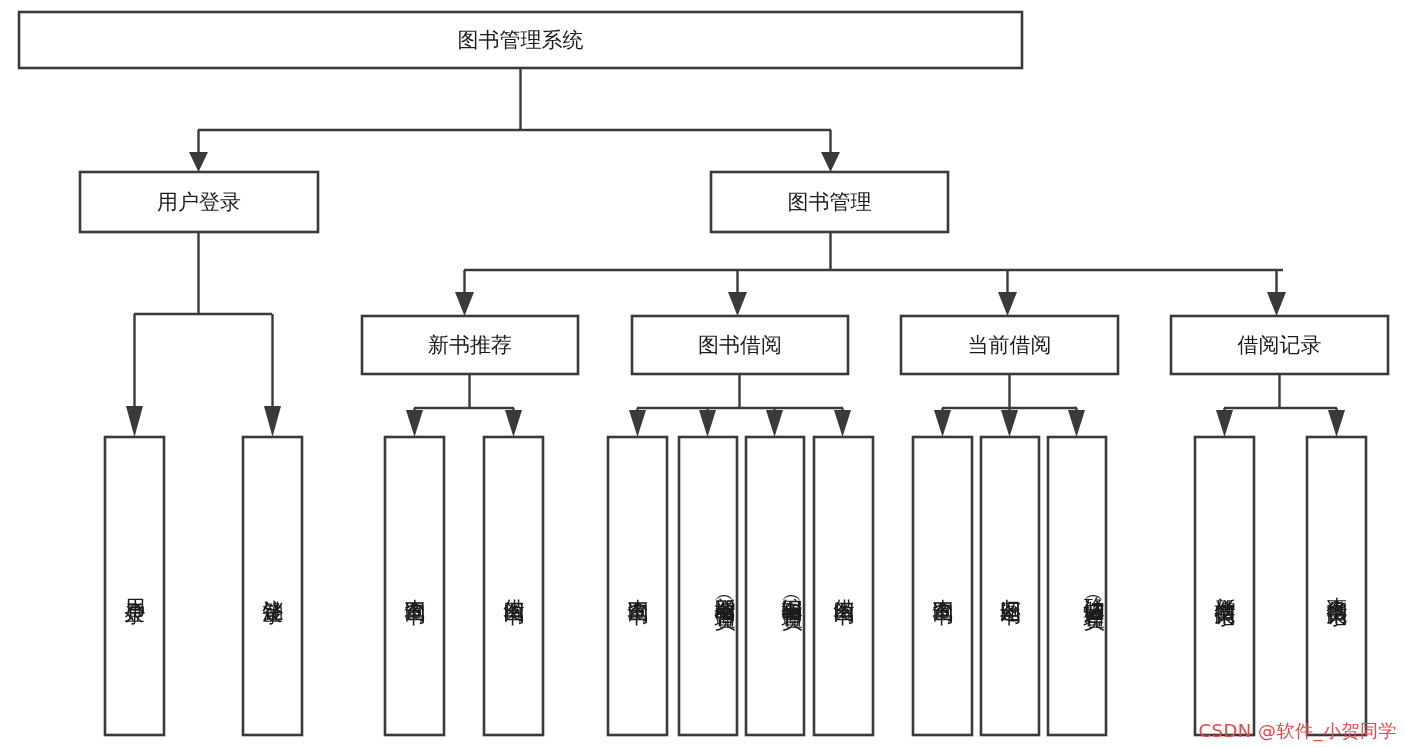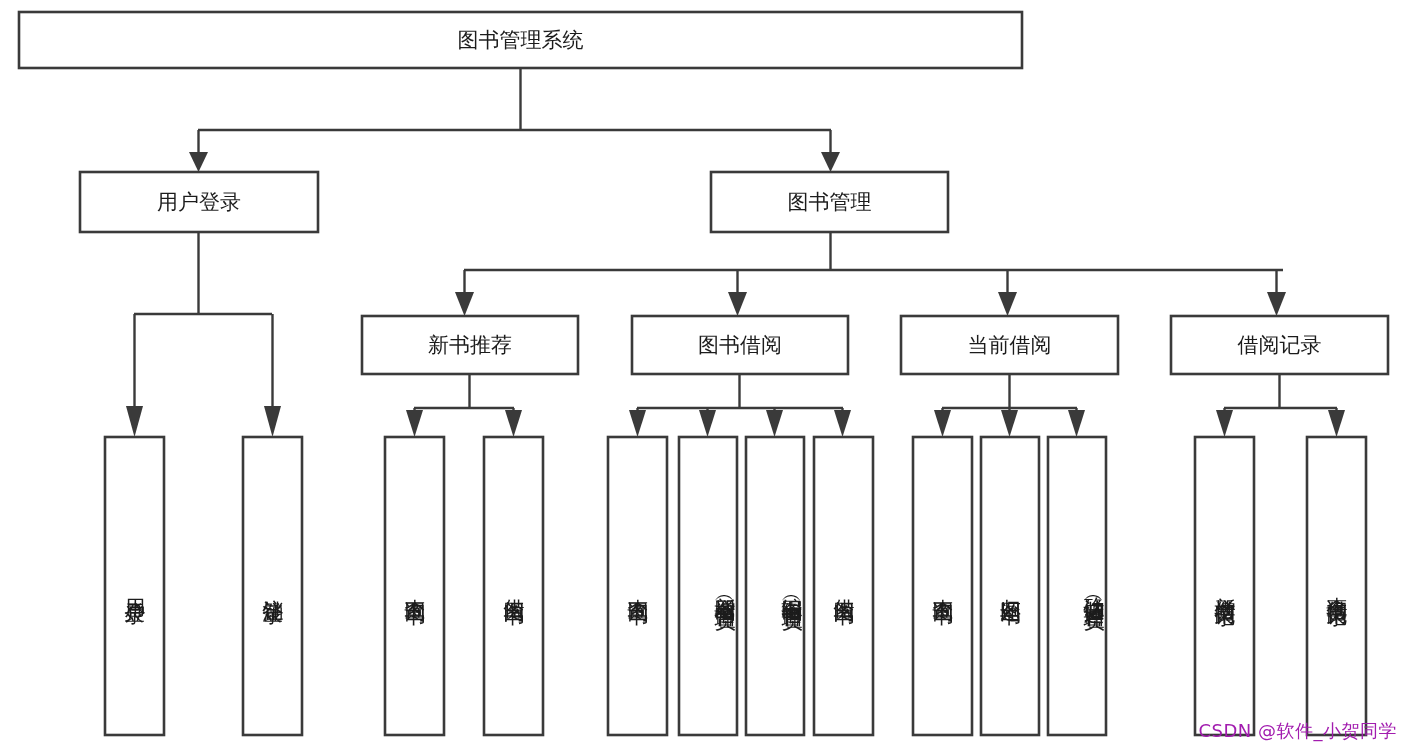--- a/index.html
+++ b/index.html
@@ -67,21 +67,21 @@
   }
   .leaf-label.center-v {
     align-items: center;
   }
   .watermark {
     position: absolute;
     right: 8px;
     bottom: 4px;
     font-family: "DejaVu Sans", "Liberation Sans", sans-serif;
     font-size: 18px;
-    color: #a21caf;
+    color: #ef4444;
     white-space: nowrap;
     letter-spacing: 0.5px;
   }
 </style>
 </head>
 <body>
 
 <div id="diagram-root">
 
   <svg id="tree-svg" viewBox="0 0 1405 747">

